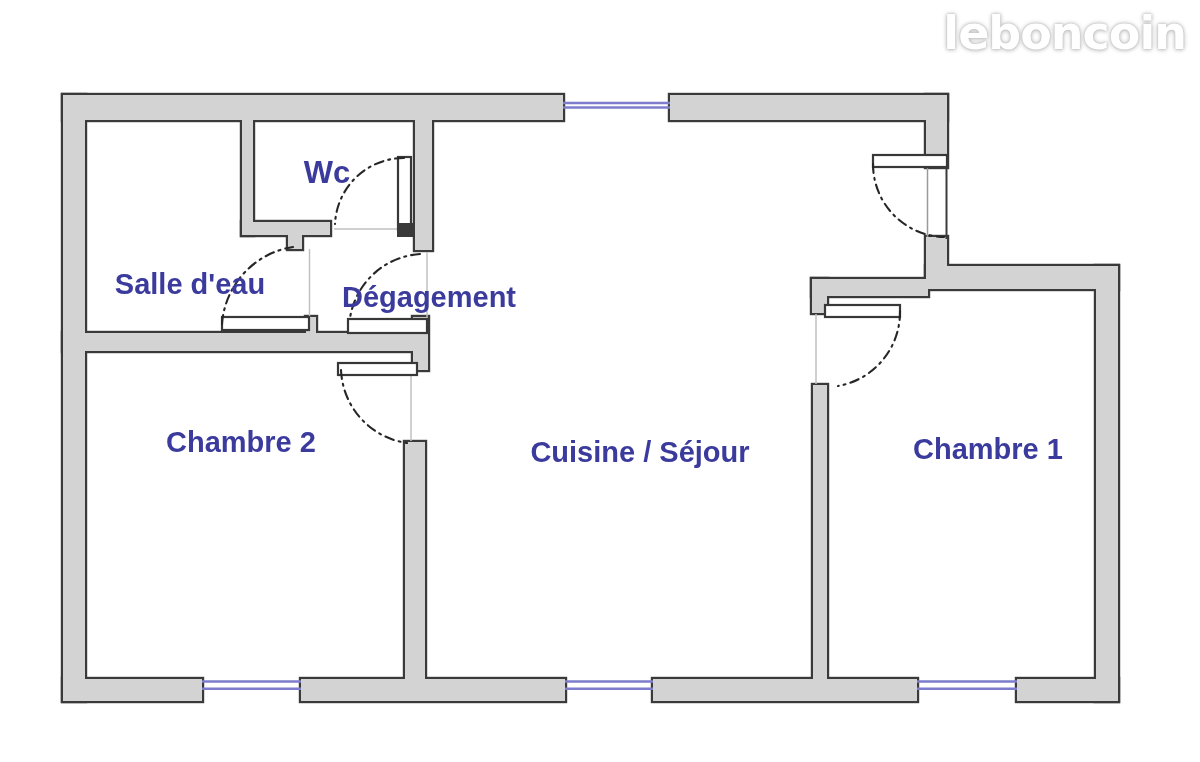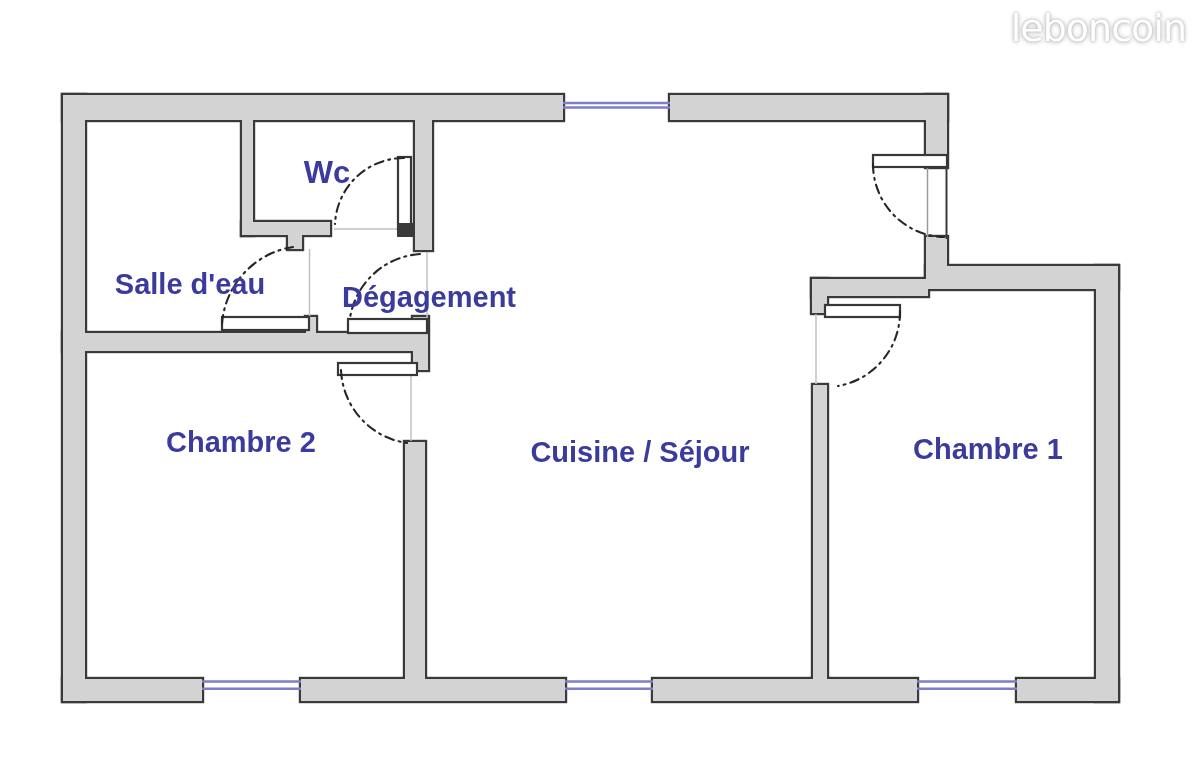--- a/index.html
+++ b/index.html
@@ -8,22 +8,22 @@
     width:1200px;height:762px;
     background:#ffffff;
     overflow:hidden;
     font-family:"Liberation Sans", sans-serif;
   }
   .plan-svg{position:absolute;left:0;top:0;}
   .logo{
     position:absolute;
     top:6px;right:14px;
     font-family:"DejaVu Sans","Liberation Sans",sans-serif;
-    font-size:38px;
-    font-weight:400;
+    font-size:46px;
+    font-weight:700;
     letter-spacing:-1px;
     color:#ffffff;
     text-shadow:0 0 2px #b5b5b5, 0 0 5px #c9c9c9, 0 1px 4px #d4d4d4;
     user-select:none;
   }
   .room-label{
     font-family:"Liberation Sans",sans-serif;
     font-weight:700;
     font-size:29px;
   }

